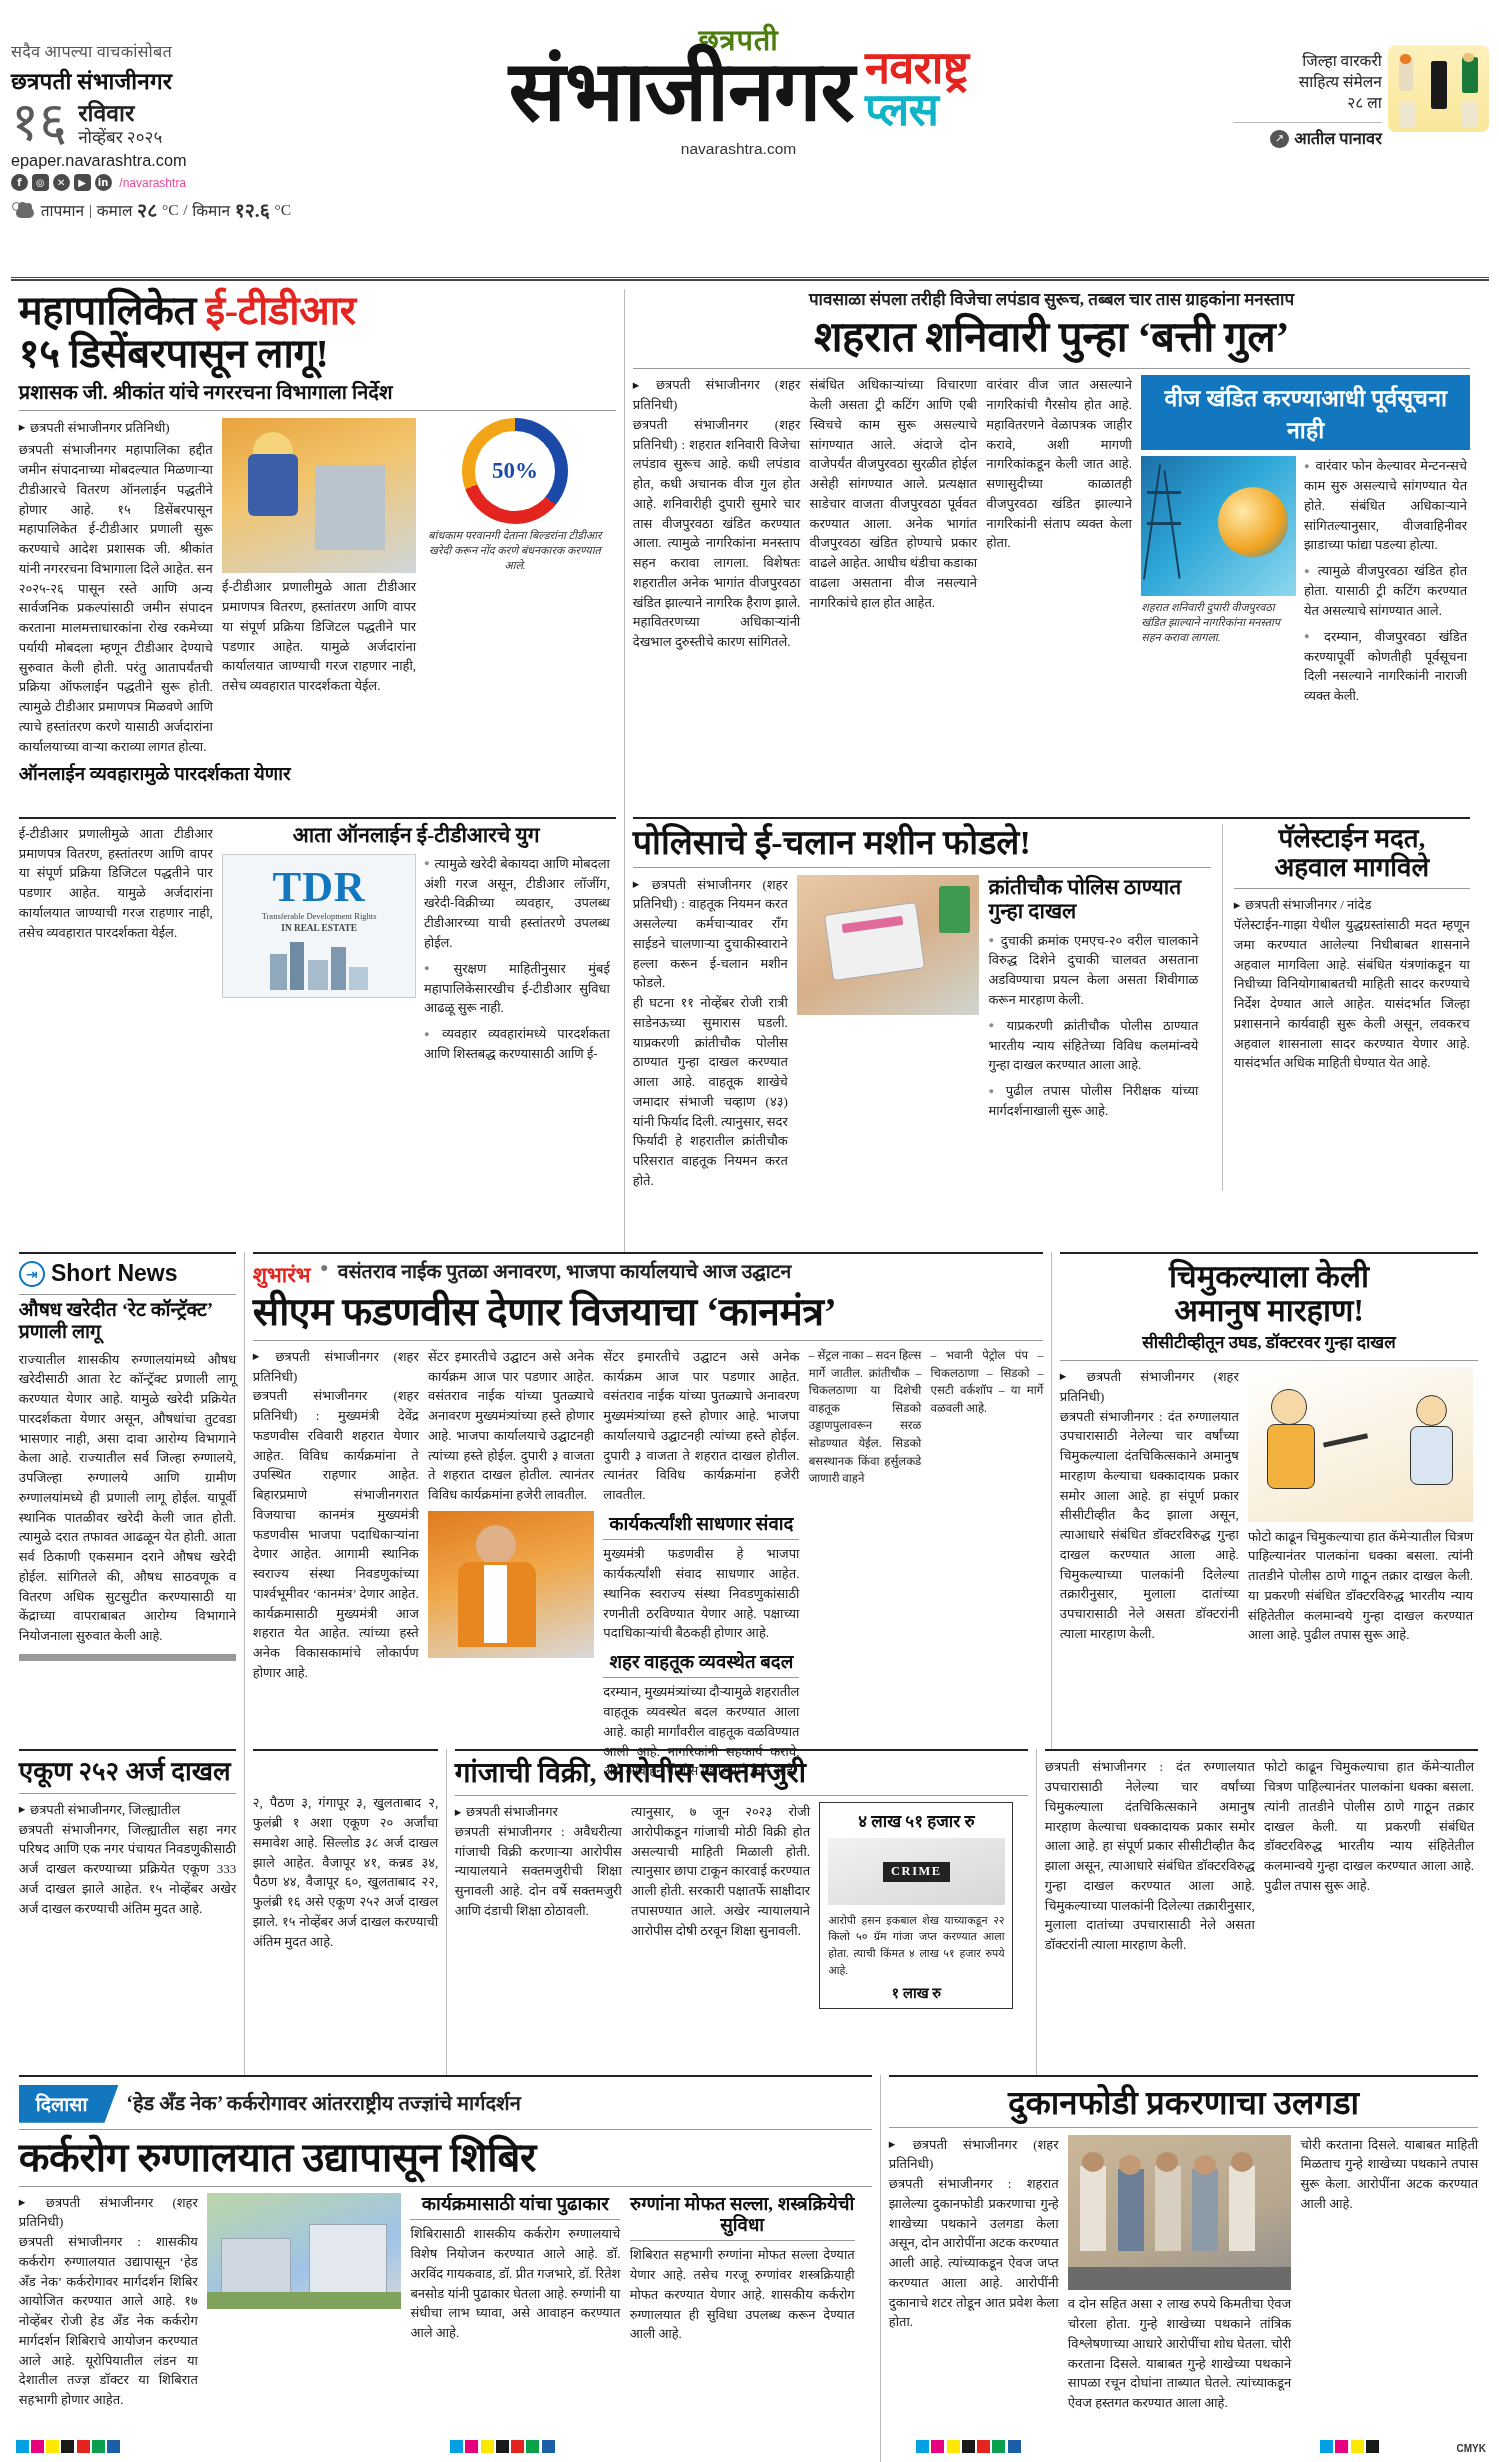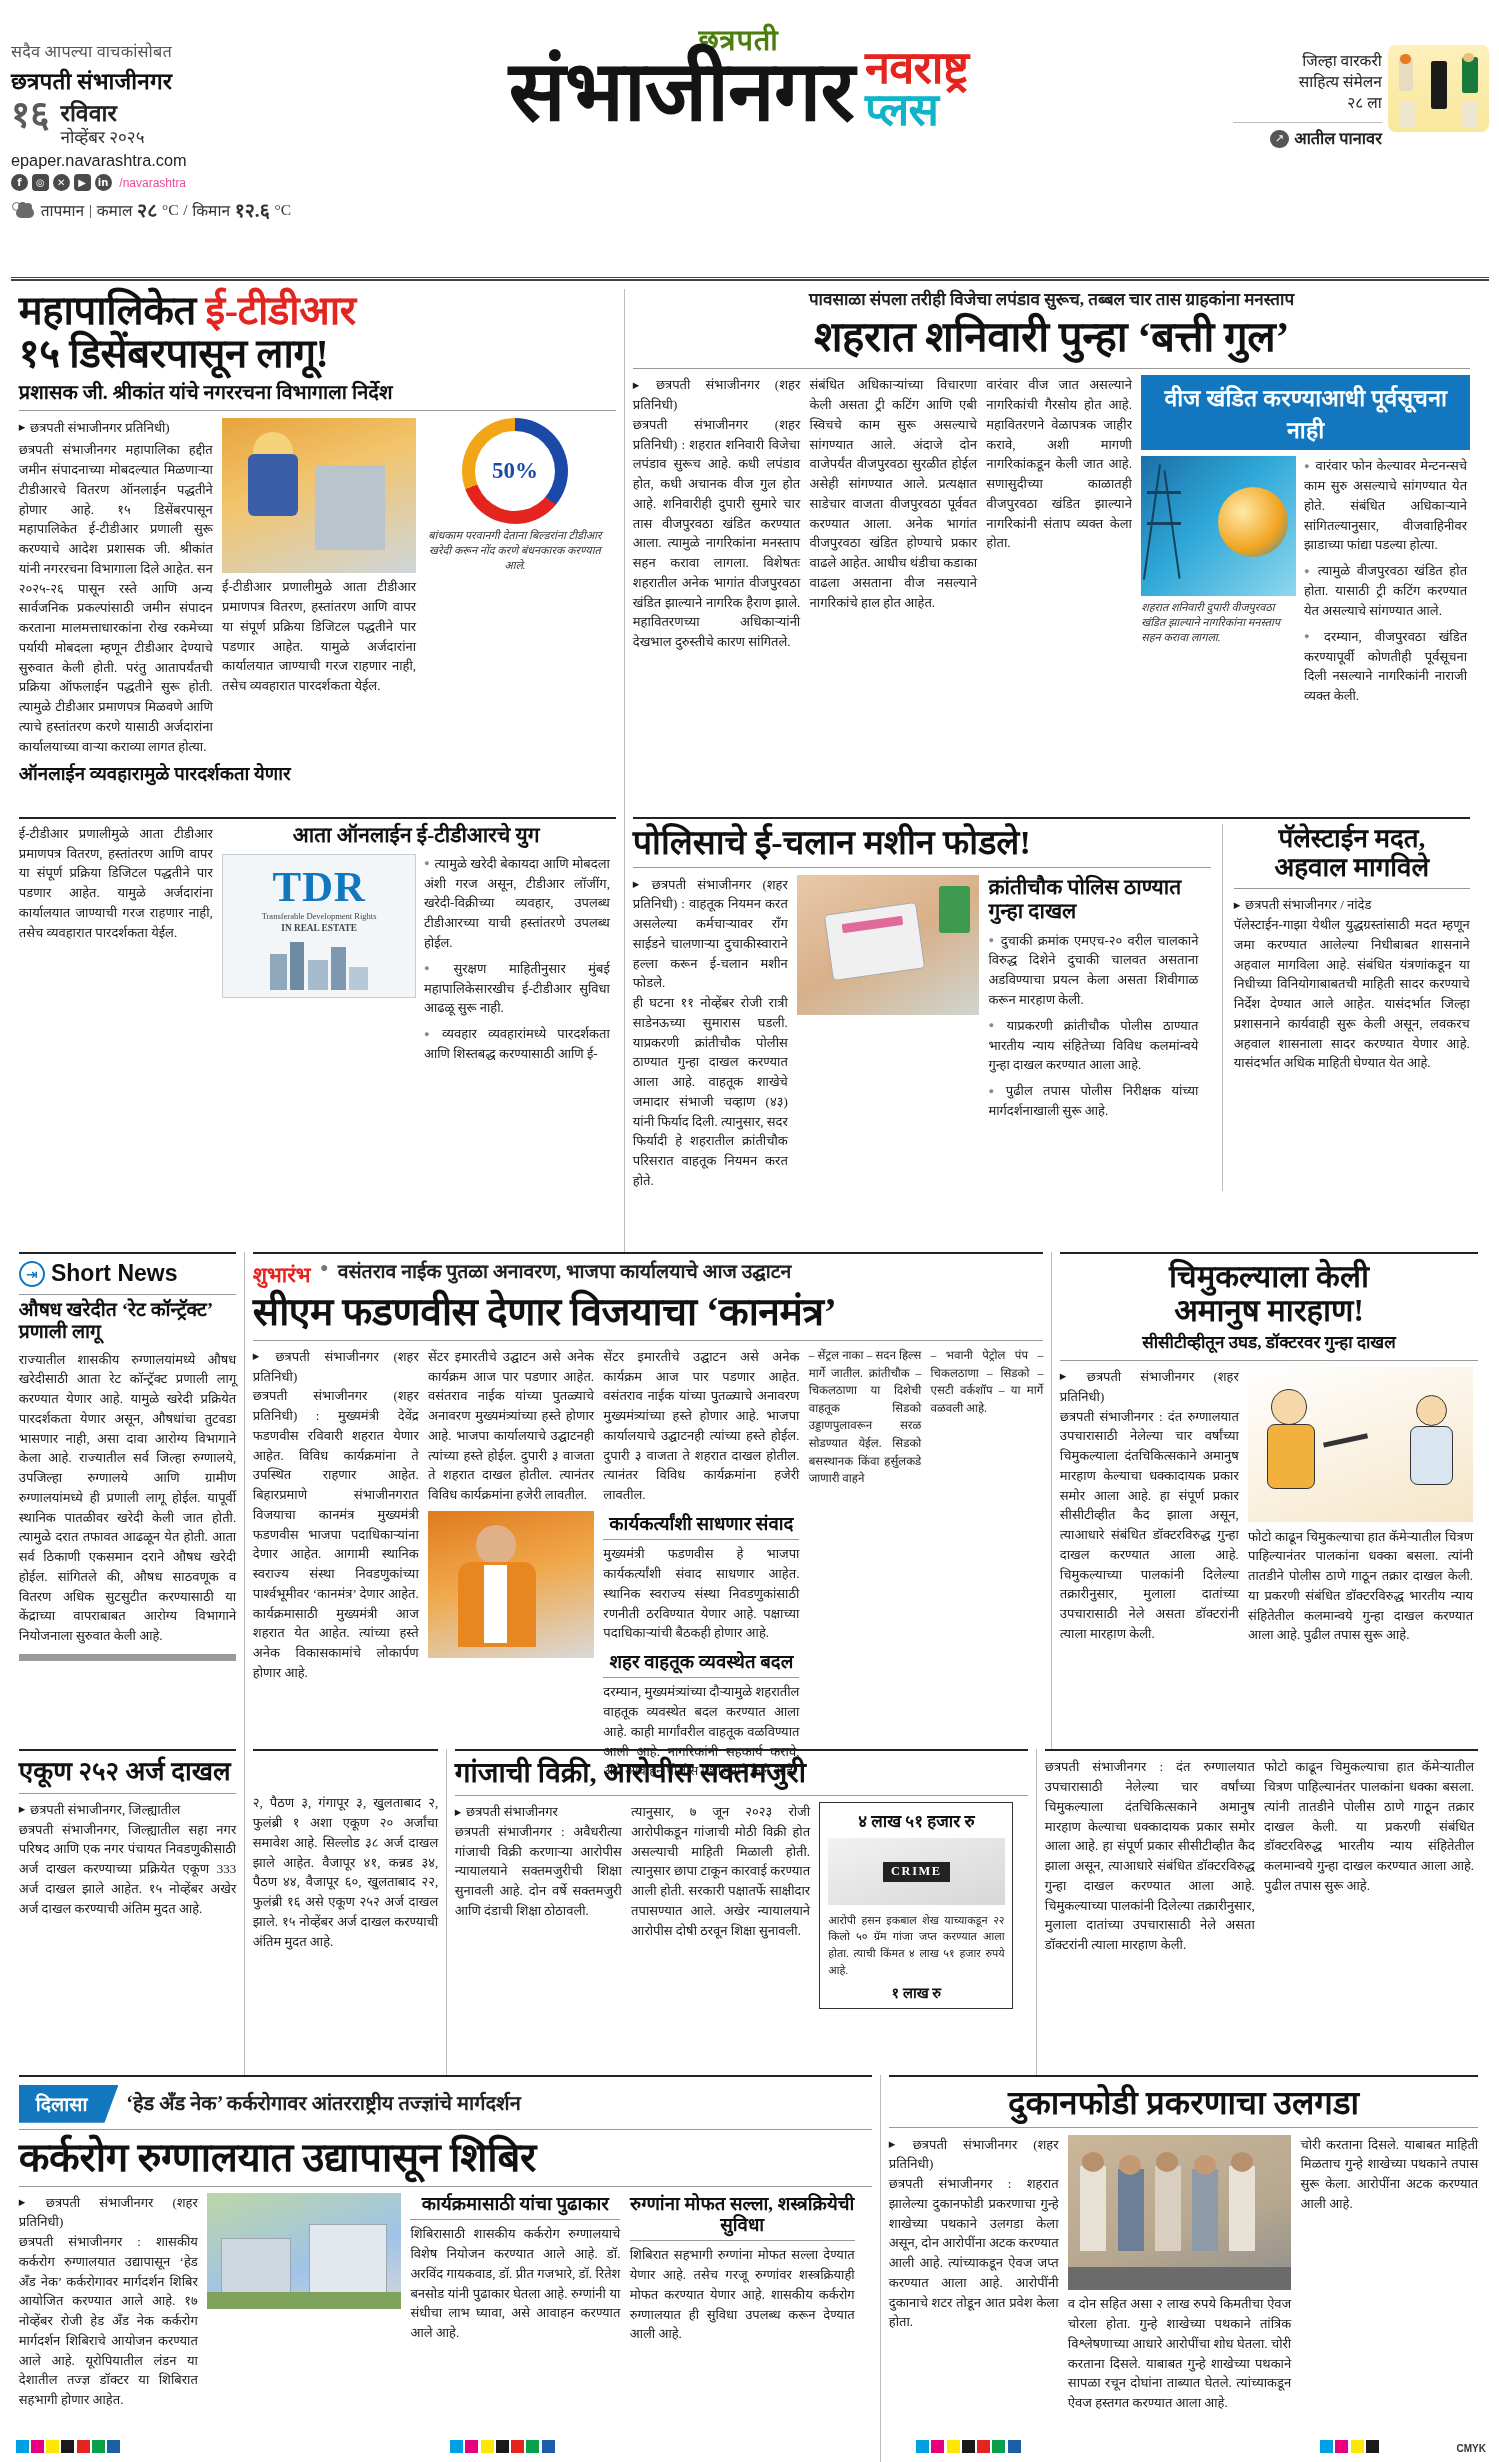--- a/index.html
+++ b/index.html
@@ -12,21 +12,21 @@
   body { width: 1500px; height: 2462px; overflow: hidden; position: relative; }
 
   .page { width: 1500px; height: 2462px; position: relative; padding: 0 11px; }
 
   
   .masthead { display: flex; align-items: flex-start; height: 272px; position: relative; }
   .mh-left { width: 233px; padding-top: 40px; }
   .mh-tag { font-size: 16.3px; color: #555; letter-spacing: 0.2px; font-family:"Liberation Serif",serif; }
   .mh-city { font-size: 22.5px; font-weight: 700; margin-top: 3.1px; letter-spacing: 0.2px; }
   .mh-daterow { display: flex; align-items: flex-start; gap: 11px; margin-top: 1.6px; }
-  .mh-day { font-size: 37px; font-weight: 700; color: #5a5a5a; line-height: .92; }
+  .mh-day { font-size: 54px; font-weight: 400; color: #5a5a5a; line-height: .92; }
   .mh-dmeta { padding-top: 4.7px; }
   .mh-weekday { font-size: 23px; font-weight: 700; color: #222; line-height: 1.05; }
   .mh-month { font-size: 17px; color: #333; line-height: 1.15; margin-top: 1.6px; }
   .mh-epaper { font-size: 16.3px; color: #222; margin-top: 3.1px; font-family:"Liberation Sans",sans-serif; }
   .mh-social { display: flex; align-items: center; gap: 3.9px; margin-top: 4.7px; }
   .soc { width: 17px; height: 17px; border-radius: 50%; background: #4a4a4a; color: #fff;
          font-size: 10px; display: flex; align-items: center; justify-content: center;
          font-family: "DejaVu Sans", sans-serif; font-weight: 700; }
   .soc.sq { border-radius: 3.9px; }
   .mh-handle { font-size: 12px; color: #ec4899; margin-left: 3.9px; font-family:"Liberation Sans",sans-serif; }
@@ -173,20 +173,21 @@
 
     <div class="mh-center">
       <div class="logo-small">छत्रपती</div>
       <div class="logo-wrap">
         <div class="logo-main">संभाजीनगर</div>
         <div class="logo-plus">
           <span class="lp-1">नवराष्ट्र</span>
           <span class="lp-2">प्लस</span>
         </div>
       </div>
+      <div class="mh-site">navarashtra.com</div>
     </div>
 
     <div class="mh-right">
       <div class="mhr-text">
         <div>जिल्हा वारकरी</div>
         <div>साहित्य संमेलन</div>
         <div>२८ ला</div>
         <div class="mhr-inside">
           <span class="arrow-circ">↗</span>
           <span style="font-size:16.3px;font-weight:700">आतील पानावर</span>

